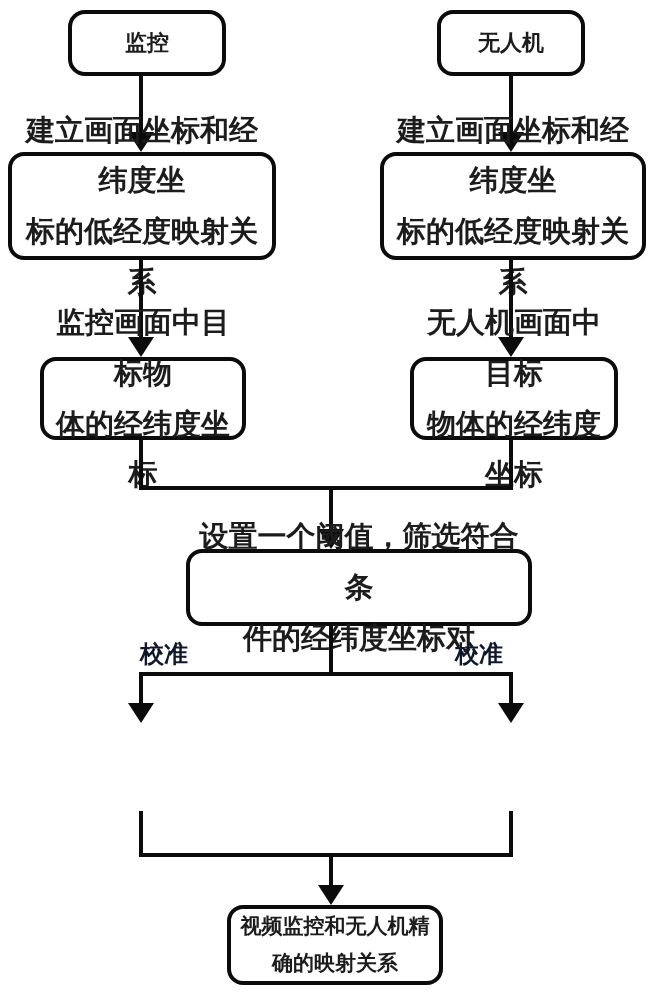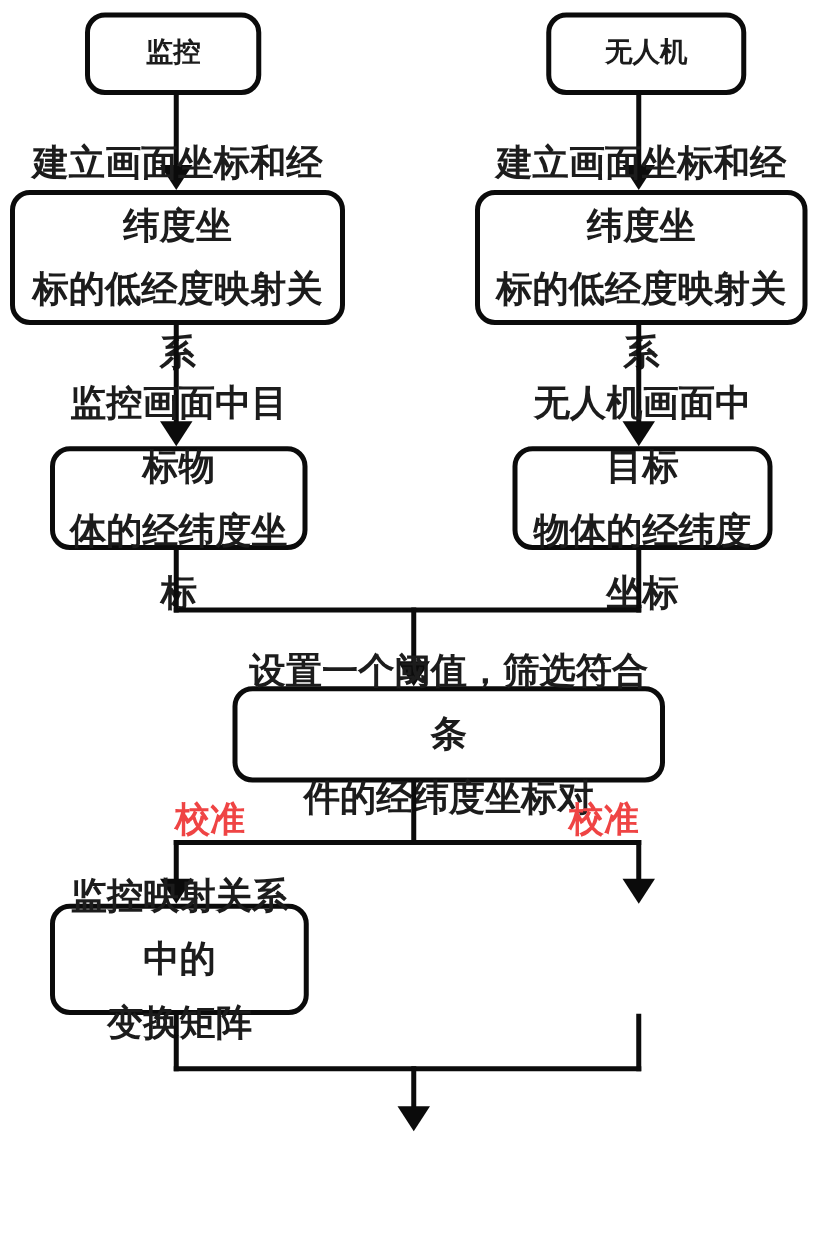--- a/index.html
+++ b/index.html
@@ -45,34 +45,34 @@
   .ah {
     position: absolute;
     width: 0;
     height: 0;
     border-left: 13px solid transparent;
     border-right: 13px solid transparent;
     border-top: 20px solid #0b0b0b;
   }
   .edge-label {
     position: absolute;
-    color: #ef4444;
+    color: #0f172a;
     font-weight: bold;
-    font-size: 28px;
+    font-size: 24px;
     line-height: 1.1;
     white-space: nowrap;
   }
 </style>
 </head>
 <body>
 
 <div class="canvas">
 
-  <div class="node small" style="left:68px; top:10px; width:141px; height:66px;">监控</div>
-  <div class="node small" style="left:437px; top:10px; width:160px; height:66px;">无人机</div>
+  <div class="node small" style="left:68px; top:10px; width:158px; height:66px;border-radius:17px;">监控</div>
+  <div class="node small" style="left:437px; top:10px; width:148px; height:66px;">无人机</div>
 
   <div class="vl" style="left:139px; top:75px; height:59px;"></div>
   <div class="ah" style="left:128px; top:132px;"></div>
   <div class="vl" style="left:509px; top:75px; height:59px;"></div>
   <div class="ah" style="left:498px; top:132px;"></div>
 
   <div class="node" style="left:8px; top:152px; width:268px; height:108px;">建立画面坐标和经纬度坐
 标的低经度映射关系</div>
   <div class="node" style="left:380px; top:152px; width:266px; height:108px;">建立画面坐标和经纬度坐
 标的低经度映射关系</div>
@@ -99,23 +99,23 @@
   <div class="vl" style="left:329px; top:624px; height:52px;"></div>
   <div class="hl" style="left:139px; top:672px; width:374px;"></div>
   <div class="vl" style="left:139px; top:672px; height:33px;"></div>
   <div class="ah" style="left:128px; top:703px;"></div>
   <div class="vl" style="left:509px; top:672px; height:33px;"></div>
   <div class="ah" style="left:498px; top:703px;"></div>
 
   <div class="edge-label" style="left:140px; top:641px;">校准</div>
   <div class="edge-label" style="left:455px; top:641px;">校准</div>
 
-  <div class="node" style="left:40px; top:723px; width:207px; height:89px;">监控映射关系中的
-变换矩阵</div>
 
   <div class="vl" style="left:139px; top:811px; height:46px;"></div>
   <div class="vl" style="left:509px; top:811px; height:46px;"></div>
   <div class="hl" style="left:139px; top:853px; width:374px;"></div>
   <div class="vl" style="left:329px; top:853px; height:34px;"></div>
   <div class="ah" style="left:318px; top:885px;"></div>
 
+  <div class="node" style="left:227px; top:905px; width:216px; height:80px; font-size:21px;">视频监控和无人机精
+确的映射关系</div>
 
 </div>
 
 </body></html>

